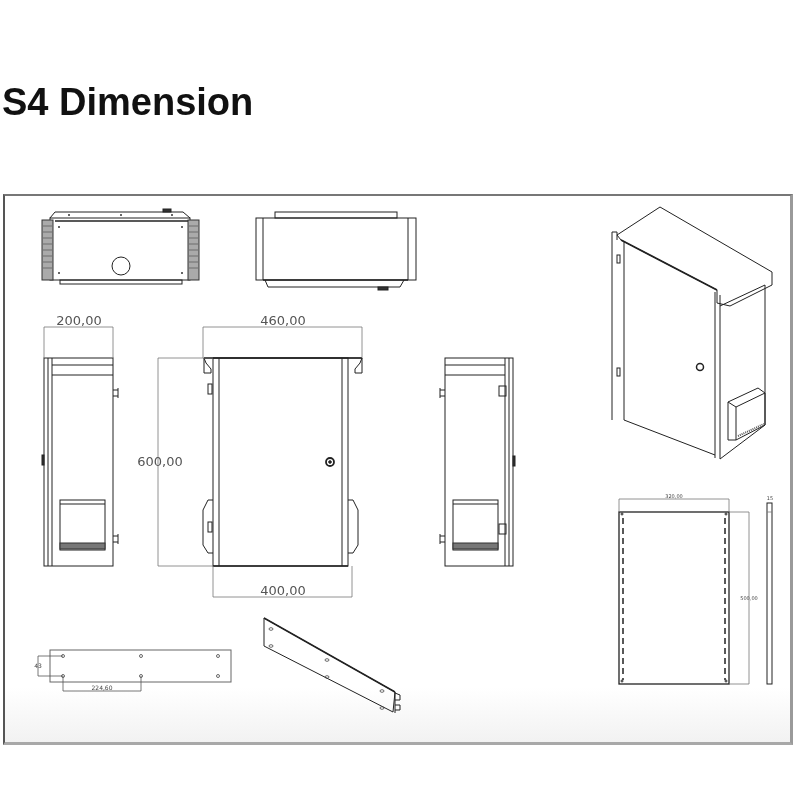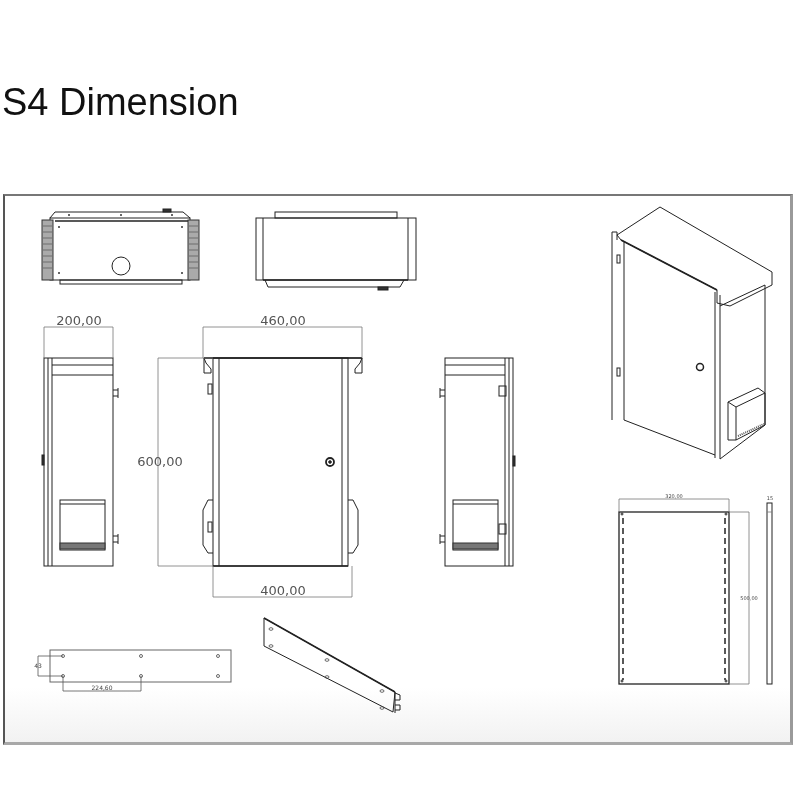--- a/index.html
+++ b/index.html
@@ -1,17 +1,17 @@
 <!DOCTYPE html>
 <html><head>
 <meta charset="utf-8">
 <style>
   html, body { margin:0; padding:0; background:#ffffff; }
   body { width:800px; height:800px; position:relative; overflow:hidden; font-family:"Liberation Sans", sans-serif; }
-  .title { position:absolute; left:2px; top:80px; font-size:38px; color:#111; font-weight:normal; letter-spacing:0px; line-height:44px; margin:0; }
+  .title { position:absolute; left:2px; top:80px; font-size:38px; color:#111; font-weight:bold; letter-spacing:0px; line-height:44px; margin:0; }
   .sheet { position:absolute; left:3px; top:194px; width:790px; height:551px; border-top:2px solid #777; border-left:2px solid #555; border-right:3px solid #9a9a9a; border-bottom:3px solid #a8a8a8; box-sizing:border-box;
            background:linear-gradient(to bottom, #ffffff 0%, #ffffff 90%, #f2f2f2 100%); }
   svg { position:absolute; left:0; top:0; }
   .dim { font-family:"DejaVu Sans", sans-serif; fill:#555; }
   .dimsm { font-family:"DejaVu Sans", sans-serif; fill:#444; }
 </style>
 </head>
 <body>
 
 <h1 class="title">S4 Dimension</h1>

